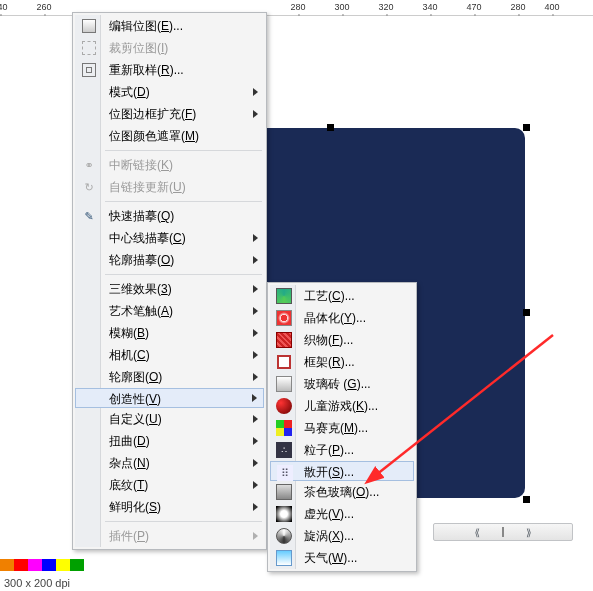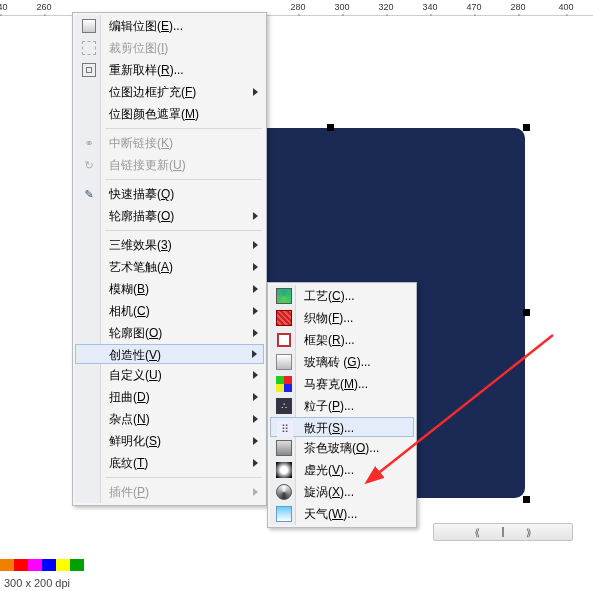--- a/index.html
+++ b/index.html
@@ -137,21 +137,21 @@
 
 <div class="ruler">
   <span class="ruler-mark" style="left:0px">240</span>
   <span class="ruler-mark" style="left:44px">260</span>
   <span class="ruler-mark" style="left:298px">280</span>
   <span class="ruler-mark" style="left:342px">300</span>
   <span class="ruler-mark" style="left:386px">320</span>
   <span class="ruler-mark" style="left:430px">340</span>
   <span class="ruler-mark" style="left:474px">470</span>
   <span class="ruler-mark" style="left:518px">280</span>
-  <span class="ruler-mark" style="left:566px">400</span>
+  <span class="ruler-mark" style="left:552px">400</span>
 
 </div>
 
 <div class="canvas">
   <div class="shape" style="left:135px; top:112px; width:390px; height:370px;"></div>
 
   <div class="handle" style="left:131px; top:108px;"></div>
   <div class="handle" style="left:327px; top:108px;"></div>
   <div class="handle" style="left:523px; top:108px;"></div>
   <div class="handle" style="left:131px; top:293px;"></div>
@@ -175,63 +175,71 @@
         <div style="width:14px;height:14px;border:1px solid #777;background:linear-gradient(#fff,#ccc)"></div>
       </span></div>
     <div class="menu-item disabled"><span>裁剪位图(<span class="underline">I</span>)</span><span class="icon">
         <div style="width:14px;height:14px;border:1px dashed #aaa"></div>
       </span></div>
     <div class="menu-item"><span>重新取样(<span class="underline">R</span>)...</span><span class="icon">
         <div style="width:14px;height:14px;border:1px solid #777;position:relative">
           <div style="position:absolute;inset:3px;border:1px solid #777"></div>
         </div>
       </span></div>
+    <div class="menu-item"><span>模式(<span class="underline">D</span>)</span><span class="submenu-arrow"></span></div>
     <div class="menu-item"><span>位图边框扩充(<span class="underline">F</span>)</span><span class="submenu-arrow"></span></div>
     <div class="menu-item"><span>位图颜色遮罩(<span class="underline">M</span>)</span></div>
     <div class="menu-sep"></div>
     <div class="menu-item disabled"><span>中断链接(<span class="underline">K</span>)</span><span class="icon">
         <span style="color:#aaa">⚭</span>
       </span></div>
     <div class="menu-item disabled"><span>自链接更新(<span class="underline">U</span>)</span><span class="icon">
         <span style="color:#aaa">↻</span>
       </span></div>
     <div class="menu-sep"></div>
     <div class="menu-item"><span>快速描摹(<span class="underline">Q</span>)</span><span class="icon">
         <span style="color:#357">✎</span>
       </span></div>
+    <div class="menu-item"><span>中心线描摹(<span class="underline">C</span>)</span><span class="submenu-arrow"></span></div>
     <div class="menu-item"><span>轮廓描摹(<span class="underline">O</span>)</span><span class="submenu-arrow"></span></div>
     <div class="menu-sep"></div>
     <div class="menu-item"><span>三维效果(<span class="underline">3</span>)</span><span class="submenu-arrow"></span></div>
     <div class="menu-item"><span>艺术笔触(<span class="underline">A</span>)</span><span class="submenu-arrow"></span></div>
     <div class="menu-item"><span>模糊(<span class="underline">B</span>)</span><span class="submenu-arrow"></span></div>
     <div class="menu-item"><span>相机(<span class="underline">C</span>)</span><span class="submenu-arrow"></span></div>
     <div class="menu-item"><span>轮廓图(<span class="underline">O</span>)</span><span class="submenu-arrow"></span></div>
     <div class="menu-item highlight"><span>创造性(<span class="underline">V</span>)</span><span class="submenu-arrow"></span></div>
     <div class="menu-item"><span>自定义(<span class="underline">U</span>)</span><span class="submenu-arrow"></span></div>
     <div class="menu-item"><span>扭曲(<span class="underline">D</span>)</span><span class="submenu-arrow"></span></div>
     <div class="menu-item"><span>杂点(<span class="underline">N</span>)</span><span class="submenu-arrow"></span></div>
+    <div class="menu-item"><span>底纹(<span class="underline">T</span>)</span><span class="submenu-arrow"></span></div>
     <div class="menu-item"><span>鲜明化(<span class="underline">S</span>)</span><span class="submenu-arrow"></span></div>
-    <div class="menu-item"><span>底纹(<span class="underline">T</span>)</span><span class="submenu-arrow"></span></div>
     <div class="menu-sep"></div>
     <div class="menu-item disabled"><span>插件(<span class="underline">P</span>)</span><span class="submenu-arrow"></span></div>
   </div>
 
 <div class="menu" id="menu2" style="left:267px; top:282px; width:150px;">
   <div class="menu-gutter"></div>
 <div class="menu-item"><span>工艺(<span class="underline">C</span>)...</span><span class="icon">
         <div style="width:16px;height:16px;background:conic-gradient(#2a8,#5c5,#2a8);border:1px solid #555"></div>
       </span></div>
+    <div class="menu-item"><span>晶体化(<span class="underline">Y</span>)...</span><span class="icon">
+        <div style="width:16px;height:16px;background:radial-gradient(circle,#e33 30%,#fff 31%,#e33 60%);border:1px solid #888"></div>
+      </span></div>
     <div class="menu-item"><span>织物(<span class="underline">F</span>)...</span><span class="icon">
         <div style="width:16px;height:16px;background:repeating-linear-gradient(45deg,#c22 0 2px,#e55 2px 4px);border:1px solid #800"></div>
       </span></div>
     <div class="menu-item"><span>框架(<span class="underline">R</span>)...</span><span class="icon">
         <div style="width:14px;height:14px;border:2px solid #b33; background:#fff"></div>
       </span></div>
     <div class="menu-item"><span>玻璃砖 (<span class="underline">G</span>)...</span><span class="icon">
         <div style="width:16px;height:16px;background:linear-gradient(#fff,#bbb);border:1px solid #888"></div>
+      </span></div>
+    <div class="menu-item"><span>儿童游戏(<span class="underline">K</span>)...</span><span class="icon">
+        <div style="width:16px;height:16px;background:radial-gradient(circle at 30% 30%,#f33,#600);border-radius:50%"></div>
       </span></div>
     <div class="menu-item"><span>马赛克(<span class="underline">M</span>)...</span><span class="icon">
         <div style="width:16px;height:16px;background:repeating-conic-gradient(#e22 0 25%,#22e 0 50%,#ee2 0 75%,#2c2 0 100%);"></div>
       </span></div>
     <div class="menu-item"><span>粒子(<span class="underline">P</span>)...</span><span class="icon">
         <div style="width:16px;height:16px;background:#334;color:#fff;font-size:9px;line-height:16px;text-align:center">∴</div>
       </span></div>
     <div class="menu-item highlight"><span>散开(<span class="underline">S</span>)...</span><span class="icon">
         <div style="width:16px;height:16px;background:#eef;color:#556;font-size:11px;line-height:16px;text-align:center">⠿</div>
       </span></div>

